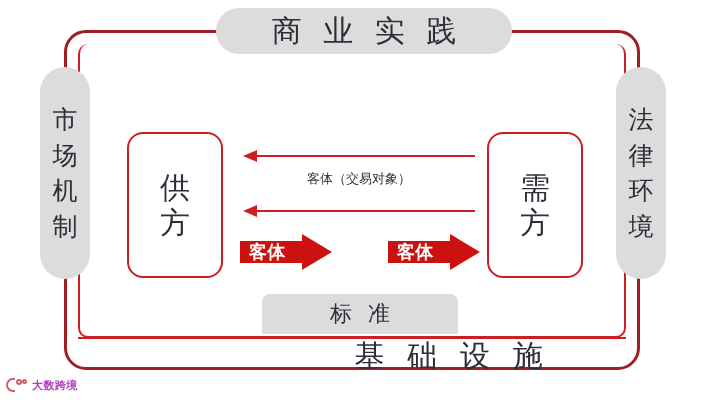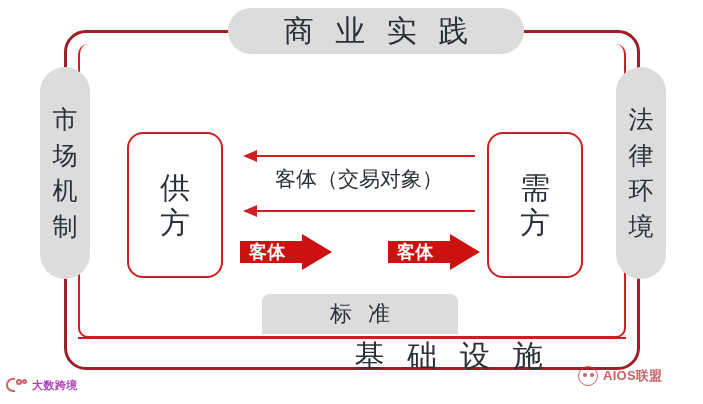--- a/index.html
+++ b/index.html
@@ -27,21 +27,21 @@
   }
 
   
   .pill{
     position:absolute;background:#dcdcdc;color:#2b2f38;
     display:flex;align-items:center;justify-content:center;
     letter-spacing:.22em;text-indent:.22em;
     font-weight:400;white-space:nowrap;
   }
   .pill-top{
-    left:228px;top:8px;width:296px;height:46px;border-radius:23px;
+    left:216px;top:8px;width:296px;height:46px;border-radius:23px;
     font-size:30px;
   }
   .pill-mid{
     left:256px;top:74px;width:208px;height:42px;border-radius:21px;
     font-size:26px;letter-spacing:.12em;text-indent:.12em;
   }
   .pill-std{
     left:262px;top:294px;width:196px;height:40px;border-radius:8px 8px 0 0;
     font-size:22px;letter-spacing:.22em;text-indent:.22em;
   }
@@ -106,21 +106,21 @@
 
   .mid-label{
     position:absolute;left:315px;top:234px;width:78px;height:36px;
     display:flex;align-items:center;justify-content:center;
     font-size:19px;color:#2b2f38;white-space:nowrap;
   }
 
   .obj-label{
     position:absolute;left:243px;top:165px;width:232px;height:28px;
     display:flex;align-items:center;justify-content:center;
-    font-size:21px;color:#2b2f38;white-space:nowrap;
+    font-size:13px;color:#2b2f38;white-space:nowrap;
   }
 
   
   .wm{position:absolute;display:flex;align-items:center;opacity:.85;}
   .wm-left{left:6px;top:376px;}
   .wm-right{left:578px;top:366px;}
   .wm-text{
     font-size:11px;font-weight:700;color:#a21caf;letter-spacing:.04em;
     white-space:nowrap;
     font-family:Liberation Mono, monospace;
@@ -222,21 +222,14 @@
 
   <div class="wm wm-left">
     <div class="wm-logo">
       <div class="c1"></div>
         <div class="c2"></div>
         <div class="c3"></div>
     </div>
     <div class="wm-text">大数跨境</div>
   </div>
 
-  <div class="wm wm-right">
-    <div class="wm-circle">
-      <div class="eye"></div>
-        <div class="eye eye2"></div>
-    </div>
-    <div class="wm-text-r">AIOS联盟</div>
-  </div>
 
 </div>
 
 </body></html>

